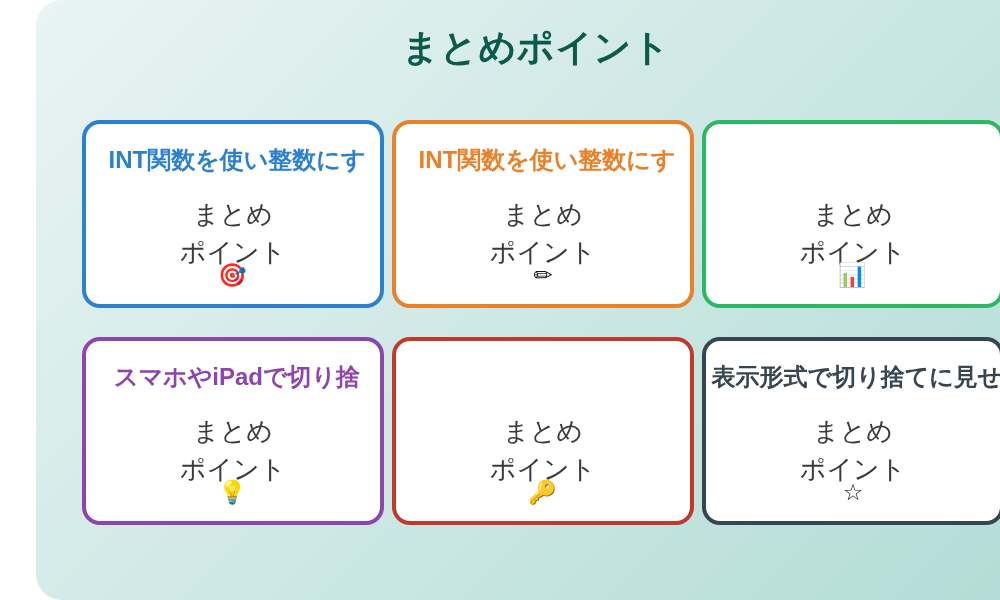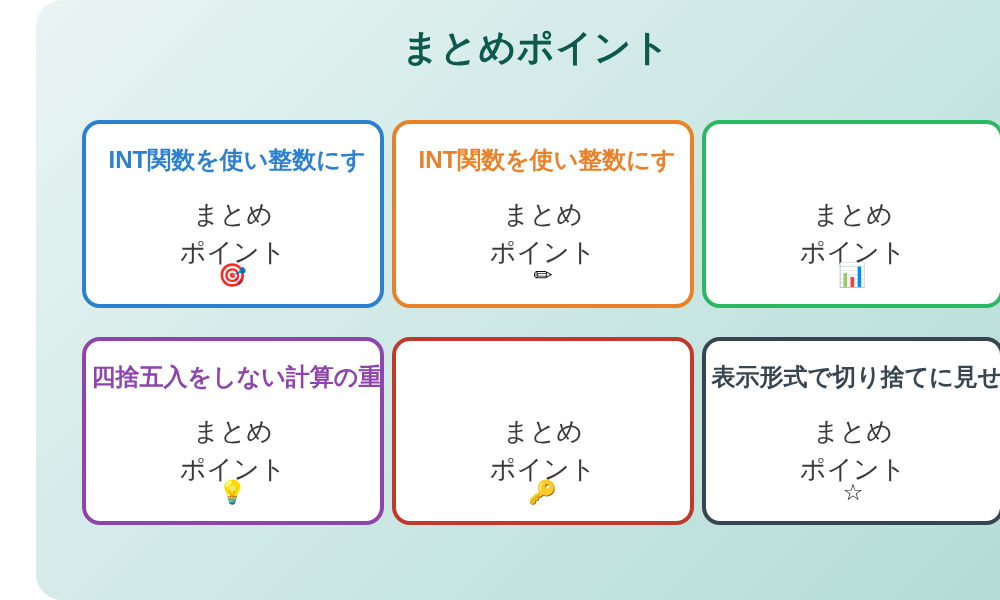--- a/index.html
+++ b/index.html
@@ -127,21 +127,21 @@
       <div class="card-icon">✏</div>
     </div>
 
     <div class="card r0 c2" style="border-color: rgb(43, 184, 98);">
       <div class="card-body">まとめ
 ポイント</div>
       <div class="card-icon">📊</div>
     </div>
 
     <div class="card r1 c0" style="border-color: rgb(142, 68, 173);">
-      <div class="card-title" style="color: rgb(142, 68, 173);">四捨五入をしない計算の重</div>
+      <div class="card-title" style="color: rgb(142, 68, 173);">スマホやiPadで切り捨</div>
       <div class="card-body">まとめ
 ポイント</div>
       <div class="card-icon">💡</div>
     </div>
 
     <div class="card r1 c1" style="border-color: rgb(192, 57, 43);">
       <div class="card-body">まとめ
 ポイント</div>
       <div class="card-icon">🔑</div>
     </div>

